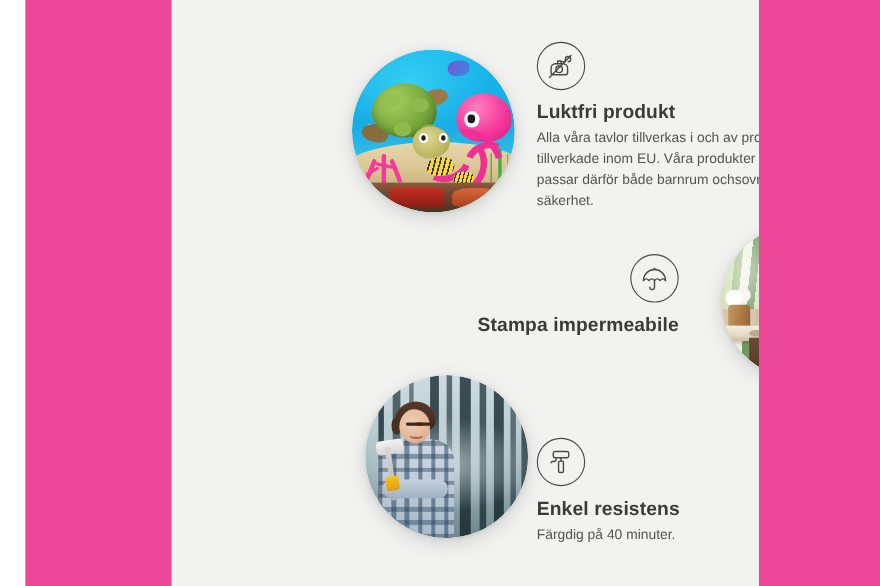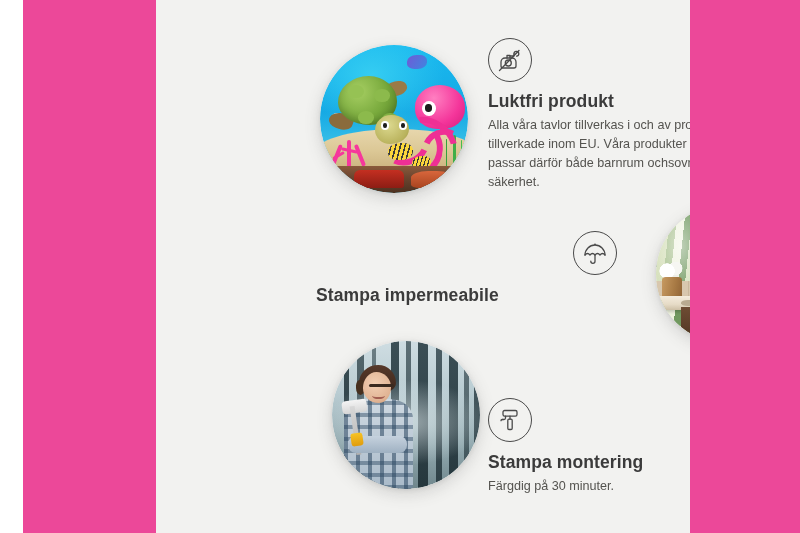--- a/index.html
+++ b/index.html
@@ -70,21 +70,21 @@
     width: 296px;
     text-align: left;
   }
   #feature-odourless .feature-icon { margin-left: 0; }
 
   
   #feature-waterproof {
     left: 160px;
     top: 231px;
     width: 301px;
-    text-align: left;
+    text-align: right;
   }
   #feature-waterproof .feature-icon {
     margin-left: auto;
     margin-right: 0;
   }
   #feature-waterproof .feature-title { margin-top: 10px; }
 
   
   #feature-easy-mount {
     left: 332px;
@@ -510,18 +510,18 @@
     <div class="feature" id="feature-easy-mount">
       <div class="feature-icon">
         <svg width="30" height="30" viewBox="0 0 30 30" fill="none" stroke="#4a4a4a" stroke-width="1.3" stroke-linecap="round" stroke-linejoin="round">
           <rect x="8" y="5.5" width="14" height="5.6" rx="1.6"></rect>
           <path d="M10.5 11.1 v1.9 a1.5 1.5 0 0 1 -1.5 1.5 h-1.2"></path>
           <path d="M7.8 14.5 h-0.6 a1.2 1.2 0 0 0 -1.2 1.2"></path>
           <rect x="12.8" y="14.2" width="4.4" height="10.3" rx="1.2"></rect>
           <path d="M15 11.1 v3.1"></path>
         </svg>
       </div>
-      <div class="feature-title">Stampa montering</div>
-      <div class="feature-body">Färgdig på 30 minuter.</div>
+      <div class="feature-title">Enkel resistens</div>
+      <div class="feature-body">Färgdig på 40 minuter.</div>
     </div>
 
   </div>
 </div>
 
 </body></html>

